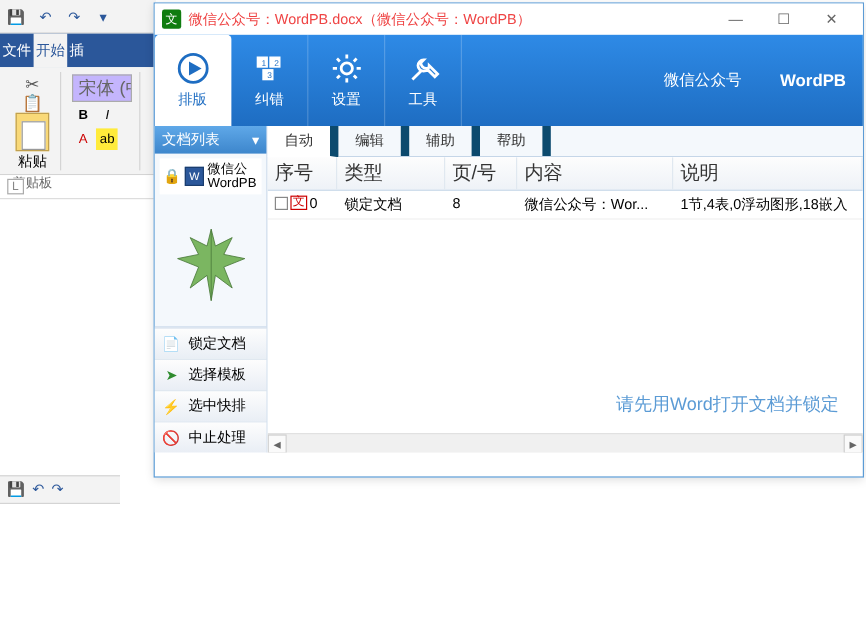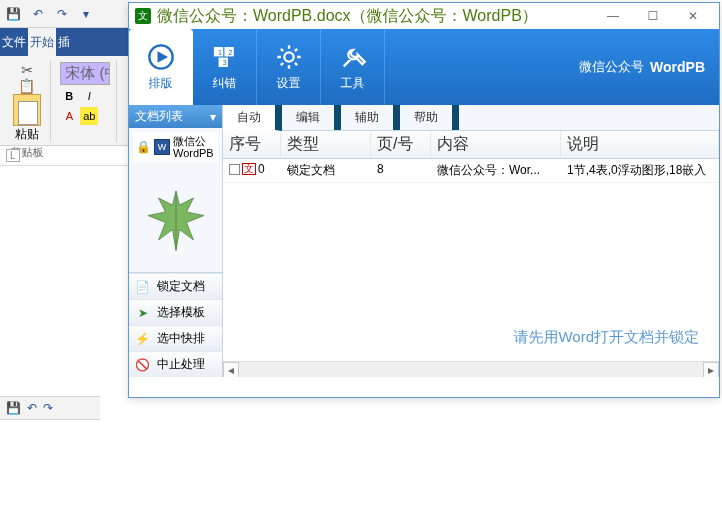--- a/index.html
+++ b/index.html
@@ -23,30 +23,30 @@
 .word-groupname { text-align: center; color: #666; font-size: 11px; margin-top: 2px; }
 .word-ruler { height: 20px; background: #fff; border-bottom: 1px solid #ddd; display: flex; align-items: center; padding-left: 6px; color: #888; font-size: 10px; }
 
 
 .word-qat2 { position: absolute; left: 0; bottom: 112px; width: 100px; height: 24px; background: #f3f3f3; border-top: 1px solid #d4d4d4; border-bottom: 1px solid #d4d4d4; display: flex; align-items: center; padding-left: 6px; gap: 6px; color: #2b579a; }
 
 
 .wpb { position: absolute; top: 2px; left: 128px; width: 592px; height: 396px; background: #fff; border: 1px solid #5b9bd5; box-shadow: 0 2px 8px rgba(0,0,0,0.15); }
 .wpb-titlebar { height: 26px; display: flex; align-items: center; padding: 0 6px; background: #fff; }
 .wpb-titlebar .app-icon { width: 16px; height: 16px; background: #107c10; color: #fff; font-size: 10px; display: flex; align-items: center; justify-content: center; border-radius: 2px; margin-right: 6px; }
-.wpb-title { color: #4d7c0f; font-size: 16px; flex: 1; }
+.wpb-title { color: #ef4444; font-size: 12px; flex: 1; }
 .wpb-winbtns { display: flex; gap: 0; }
 .wpb-winbtn { width: 40px; height: 26px; display: flex; align-items: center; justify-content: center; color: #666; }
 
 .wpb-ribbon { height: 76px; background: linear-gradient(#2e8ae6, #1e6dc2); display: flex; align-items: stretch; }
 .wpb-rbtn { width: 64px; display: flex; flex-direction: column; align-items: center; justify-content: center; color: #fff; border-right: 1px solid rgba(255,255,255,0.2); gap: 4px; }
 .wpb-rbtn.active { background: #fff; color: #1e6dc2; border-top-left-radius: 4px; border-top-right-radius: 4px; margin-top: 0; }
 .wpb-rbtn svg { width: 28px; height: 28px; }
 .wpb-rbtn-label { font-size: 12px; }
-.wpb-brand { margin-left: auto; color: #fff; display: flex; align-items: center; padding-right: 14px; font-size: 13px; }
+.wpb-brand { margin-left: auto; color: #fff; display: flex; align-items: center; padding-right: 14px; font-size: 13px; gap: 26px; }
 .wpb-brand b { margin-left: 6px; font-size: 14px; }
 
 .wpb-body { display: flex; height: calc(100% - 26px - 76px - 20px); }
 
 .wpb-side { width: 94px; border-right: 1px solid #c5d6e8; display: flex; flex-direction: column; background: #f4f8fc; }
 .wpb-side-head { background: linear-gradient(#5fa8e8, #3d86cc); color: #fff; padding: 3px 6px; font-size: 12px; display: flex; align-items: center; justify-content: space-between; gap: 14px; }
 .wpb-doclist { padding: 4px; }
 .wpb-docitem { display: flex; align-items: center; gap: 3px; padding: 2px; border: 1px solid transparent; background:#fff; }
 .wpb-docitem .lock { color: #c9a227; }
 .wpb-docitem .wicon { width: 16px; height: 16px; background: #2b579a; color: #fff; font-size: 9px; display: flex; align-items: center; justify-content: center; border:1px solid #1a3d6e;}

